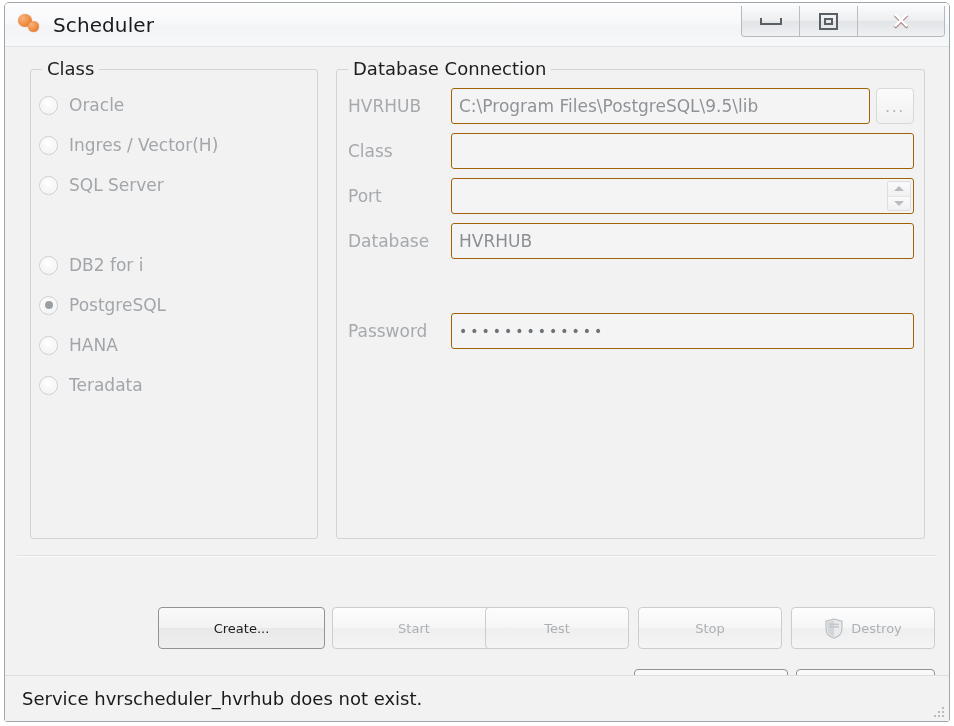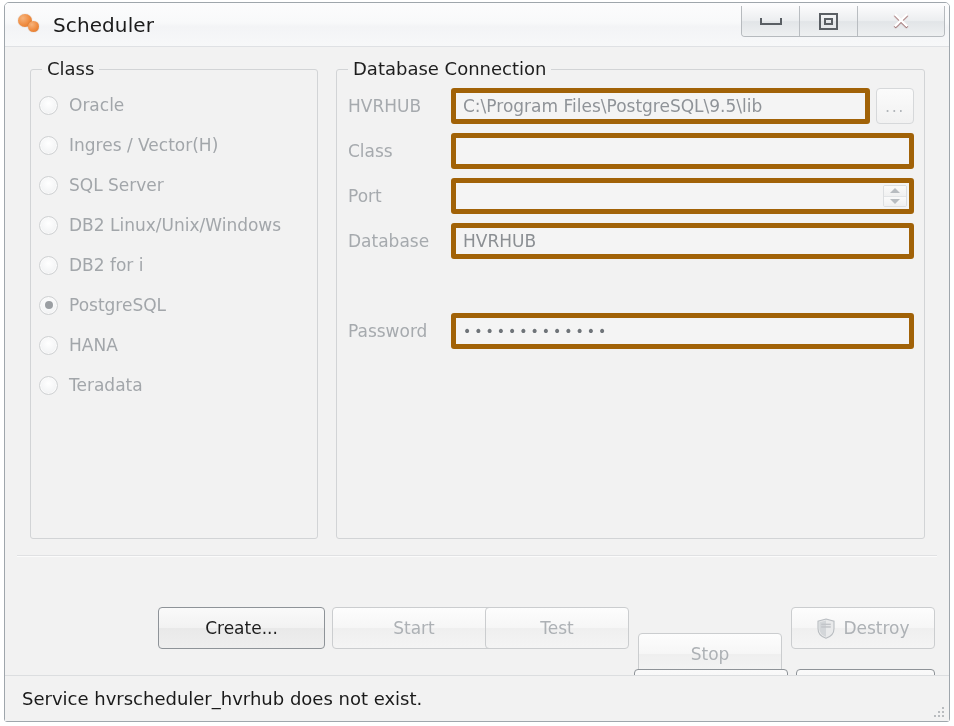--- a/index.html
+++ b/index.html
@@ -195,21 +195,21 @@
     width: 103px;
     flex: 0 0 103px;
     font-size: 17px;
     color: #a6aaae;
     white-space: nowrap;
   }
   .field {
     flex: 1 1 auto;
     height: 36px;
     background: #f4f4f4;
-    border: 5px solid #a16207;
+    border: 1px solid #a16207;
     border-radius: 3px;
     box-sizing: border-box;
     display: flex;
     align-items: center;
     padding: 0 7px;
     font-size: 17px;
     color: #8f9398;
     white-space: nowrap;
     overflow: hidden;
     position: relative;
@@ -281,40 +281,40 @@
   
   .btn {
     position: absolute;
     height: 42px;
     border: 1px solid #cbcdcf;
     border-radius: 4px;
     background: linear-gradient(to bottom, #fdfdfd 0%, #f6f6f6 50%, #efefef 51%, #f4f4f4 100%);
     display: flex;
     align-items: center;
     justify-content: center;
-    font-size: 17px;
+    font-size: 13px;
     color: #adb1b5;
     box-sizing: border-box;
     white-space: nowrap;
   }
   .btn.enabled {
     color: #1e1e1e;
     border: 1px solid #8e9398;
     background: linear-gradient(to bottom, #fafafa 0%, #f2f2f2 50%, #e9e9e9 51%, #eeeeee 100%);
   }
   .btn .shield {
     width: 20px; height: 21px;
     margin-right: 7px;
     flex: 0 0 auto;
   }
 
   #btn-create  { left: 153px; top: 560px; width: 167px; }
   #btn-start   { left: 327px; top: 560px; width: 164px; }
   #btn-test    { left: 480px; top: 560px; width: 144px; }
-  #btn-stop    { left: 633px; top: 560px; width: 144px; margin-top: 26px; }
+  #btn-stop    { left: 633px; top: 560px; width: 144px; }
   #btn-destroy { left: 786px; top: 560px; width: 144px; }
   #btn-closebtn{ left: 629px; top: 622px; width: 154px; }
   #btn-help    { left: 791px; top: 622px; width: 139px; }
 
   .mnemonic { text-decoration: underline; }
 
   
   #statusbar {
     flex: 0 0 46px;
     position: relative;
@@ -380,24 +380,20 @@
         <span class="radio-mark"></span>
         <span class="radio-label">Oracle</span>
       </div>
       <div class="radio-row" style="top:62px">
         <span class="radio-mark"></span>
         <span class="radio-label">Ingres / Vector(H)</span>
       </div>
       <div class="radio-row" style="top:102px">
         <span class="radio-mark"></span>
         <span class="radio-label">SQL Server</span>
-      </div>
-      <div class="radio-row" style="top:142px">
-        <span class="radio-mark"></span>
-        <span class="radio-label">DB2 Linux/Unix/Windows</span>
       </div>
       <div class="radio-row" style="top:182px">
         <span class="radio-mark"></span>
         <span class="radio-label">DB2 for i</span>
       </div>
       <div class="radio-row" style="top:222px">
         <span class="radio-mark checked"></span>
         <span class="radio-label">PostgreSQL</span>
       </div>
       <div class="radio-row" style="top:262px">

